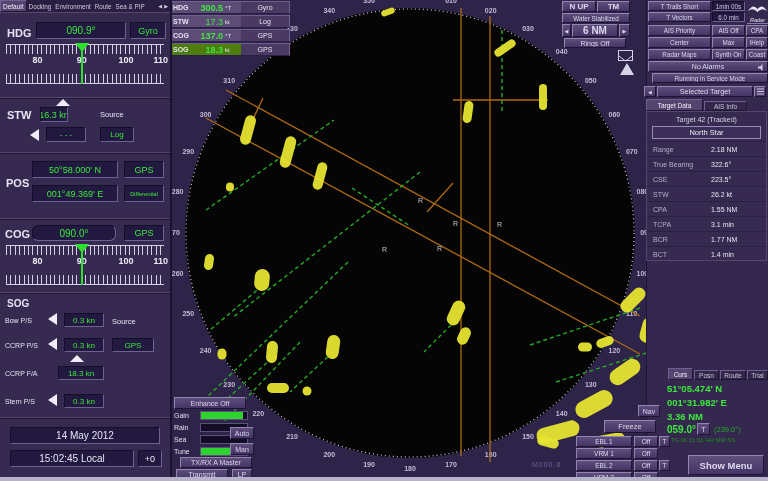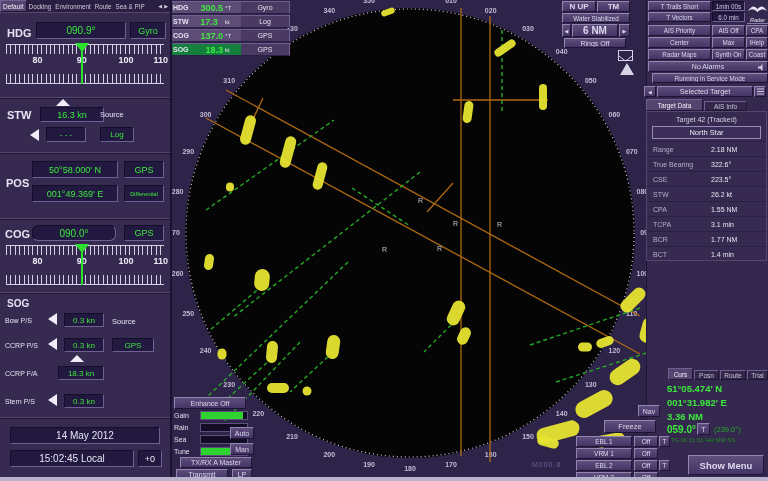--- a/index.html
+++ b/index.html
@@ -161,21 +161,21 @@
         <span class="num" style="left:76%;">100</span>
         <span class="num" style="left:98%;">110</span>
         <div class="pline" style="left:48%;"></div>
         <div class="ptri" style="left:48%;"></div>
       </div>
     </div>
 
     <div class="abs sect" style="left:0;top:97px;width:170px;height:55px;">
       <div class="abs tri-up" style="left:56px;top:1px;"></div>
       <div class="abs lbl" style="left:7px;top:11px;font-size:11px;font-weight:bold;">STW</div>
-      <div class="abs inset grn" style="left:40px;top:9px;width:64px;height:15px;font-size:9px;">16.3 kn</div>
+      <div class="abs inset grn" style="left:40px;top:9px;width:28px;height:15px;font-size:9px;">16.3 kn</div>
       <div class="abs lbl" style="left:100px;top:12px;font-size:7.5px;">Source</div>
       <div class="abs tri-left" style="left:30px;top:31px;"></div>
       <div class="abs inset grn" style="left:46px;top:29px;width:40px;height:15px;font-size:8px;">- - -</div>
       <div class="abs inset grn" style="left:100px;top:29px;width:34px;height:15px;font-size:8px;">Log</div>
     </div>
 
     <div class="abs sect" style="left:0;top:152px;width:170px;height:66px;">
       <div class="abs lbl" style="left:6px;top:24px;font-size:11px;font-weight:bold;">POS</div>
       <div class="abs inset grn" style="left:32px;top:8px;width:86px;height:17px;font-size:9px;">50°58.000' N</div>
       <div class="abs inset grn" style="left:124px;top:8px;width:40px;height:17px;font-size:9px;">GPS</div>
@@ -226,31 +226,31 @@
 
   <div class="abs" style="left:170px;top:1px;width:120px;z-index:3;">
     <div style="display:flex;align-items:center;height:11px;background:#5c4c76;margin-bottom:1px;border:1px solid #6f5f92;border-bottom-color:#2a2046;">
       <span style="width:22px;padding-left:2px;font-size:7px;font-weight:bold;">HDG</span>
       <span class="grn" style="width:28px;text-align:right;font-size:9px;font-weight:bold;">300.5</span>
       <span style="width:16px;font-size:6px;padding-left:2px;">°T</span>
       <span style="flex:1;font-size:7px;text-align:center;background:#4a3a62;height:100%;display:flex;align-items:center;justify-content:center;">Gyro</span>
     </div>
     <div style="display:flex;align-items:center;height:11px;background:#5c4c76;margin-bottom:1px;border:1px solid #6f5f92;border-bottom-color:#2a2046;">
       <span style="width:22px;padding-left:2px;font-size:7px;font-weight:bold;">STW</span>
-      <span class="grn" style="width:28px;text-align:center;font-size:9px;font-weight:bold;">17.3</span>
+      <span class="grn" style="width:28px;text-align:right;font-size:9px;font-weight:normal;">17.3</span>
       <span style="width:16px;font-size:6px;padding-left:2px;">kt</span>
       <span style="flex:1;font-size:7px;text-align:center;background:#4a3a62;height:100%;display:flex;align-items:center;justify-content:center;">Log</span>
     </div>
     <div style="display:flex;align-items:center;height:11px;background:#5c4c76;margin-bottom:1px;border:1px solid #6f5f92;border-bottom-color:#2a2046;">
       <span style="width:22px;padding-left:2px;font-size:7px;font-weight:bold;">COG</span>
       <span class="grn" style="width:28px;text-align:right;font-size:9px;font-weight:bold;">137.0</span>
       <span style="width:16px;font-size:6px;padding-left:2px;">°T</span>
       <span style="flex:1;font-size:7px;text-align:center;background:#4a3a62;height:100%;display:flex;align-items:center;justify-content:center;">GPS</span>
     </div>
-    <div style="display:flex;align-items:center;height:11px;background:#15803d;border:1px solid #6f5f92;border-bottom-color:#2a2046;">
+    <div style="display:flex;align-items:center;height:11px;background:#4d7c0f;border:1px solid #6f5f92;border-bottom-color:#2a2046;">
       <span style="width:22px;padding-left:2px;font-size:7px;font-weight:bold;">SOG</span>
       <span class="grn" style="width:28px;text-align:right;font-size:9px;font-weight:bold;">18.3</span>
       <span style="width:16px;font-size:6px;padding-left:2px;">kt</span>
       <span style="flex:1;font-size:7px;text-align:center;background:#4a3a62;height:100%;display:flex;align-items:center;justify-content:center;">GPS</span>
     </div>
   </div>
 
   <div class="abs" style="left:562px;top:1px;width:68px;z-index:3;">
     <div class="btn" style="position:absolute;left:0;top:0;width:34px;height:11px;font-size:8px;font-weight:bold;text-align:right;">N UP</div>
     <div class="btn" style="position:absolute;left:35px;top:0;width:33px;height:11px;font-size:8px;font-weight:bold;">TM</div>

